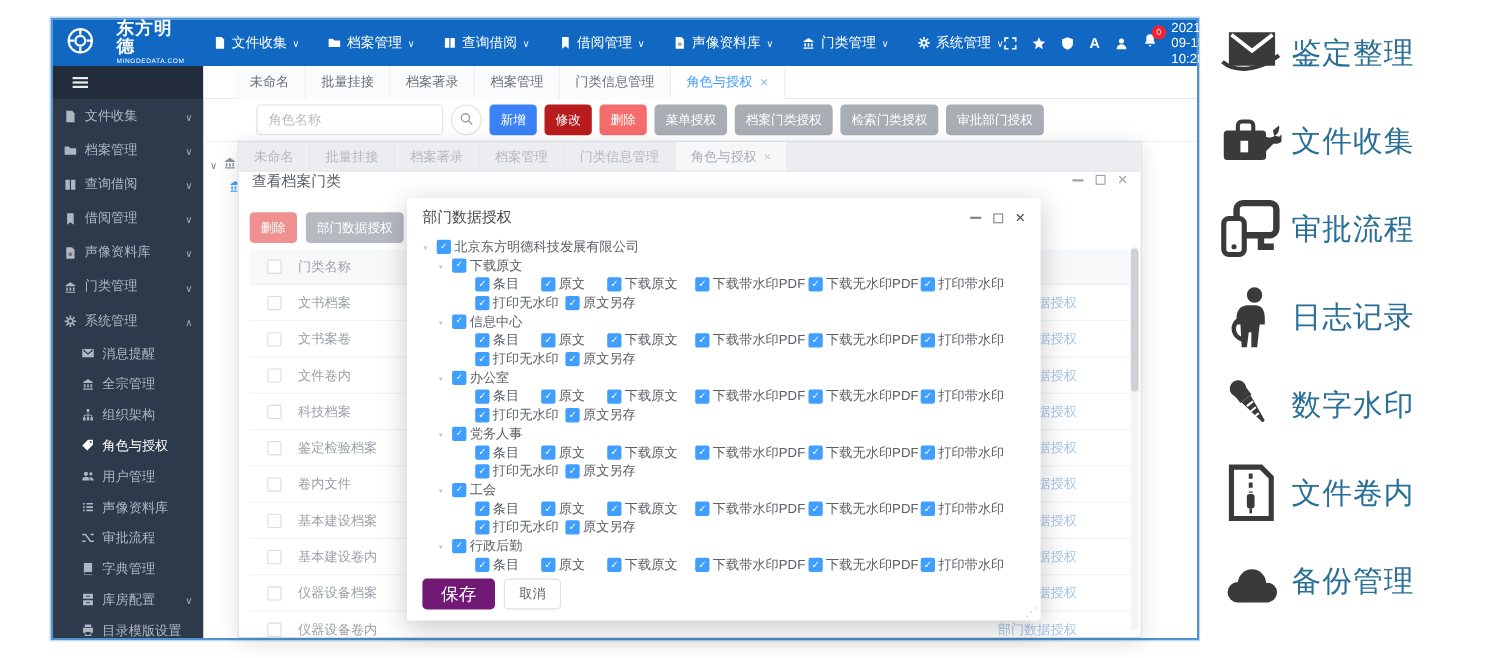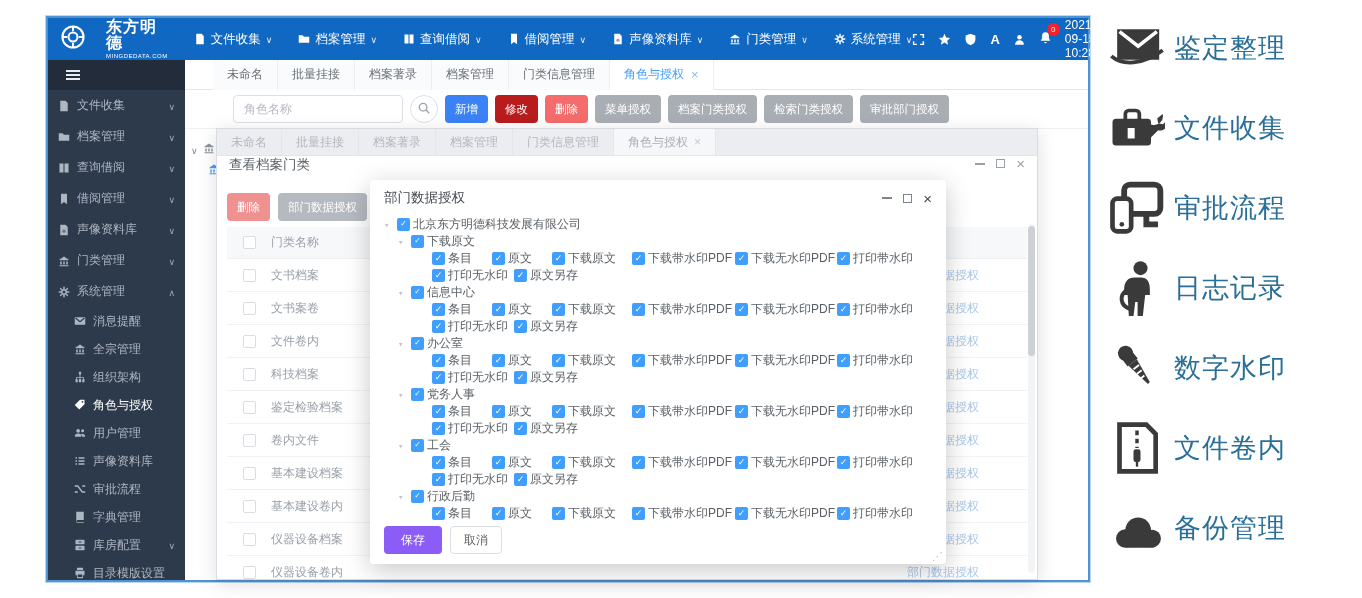--- a/index.html
+++ b/index.html
@@ -102,21 +102,21 @@
 .drow { display:flex; align-items:center; height:17px; white-space:nowrap;font-family:Liberation Mono, monospace; }
 .tcaret { width:13px; flex:none; }
 .tcaret::after { content:"▾"; font-size:9px; color:#c0c4cc; }
 .cbx { width:13px; height:13px; background:#409eff; border-radius:2px; color:#fff; font-size:9px;
   line-height:13px; text-align:center; margin-right:3px; flex:none; cursor:pointer; }
 .cbx::after { content:"✓"; }
 .dept-block { margin-left:14px; }
 .permrow { display:flex; margin-left:34px; height:17px; align-items:center; }
 .perm { display:flex; align-items:center; flex:none; }
 .dlg-footer { padding:5px 14px 10px; display:flex; gap:8px; flex:none; }
-.save-btn { background:#8b5cf6; color:#fff; border:none; border-radius:4px; height:28px; padding:0 17px; font-size:12px; cursor:pointer; }
+.save-btn { background:#701a75; color:#fff; border:none; border-radius:4px; height:28px; padding:0 17px; font-size:16px; cursor:pointer; }
 .cancel-btn { background:#fff; color:#606266; border:1px solid #dcdfe6; border-radius:4px; height:28px; padding:0 13px; font-size:12px; cursor:pointer; }
 .resize-handle { position:absolute; right:3px; bottom:1px; color:#c0c4cc; font-size:11px; }
 .resize-handle::after { content:"⋰"; }
 
 
 .right-panel { position:absolute; left:1100px; top:12px; width:260px; display:flex; flex-direction:column; gap:9px; }
 .rp-item { display:flex; align-items:center; gap:0; height:71px; }
 .rp-icon { width:74px; display:flex; justify-content:center; align-items:center; color:#3a3a3a; flex:none; }
 .rp-icon svg { width:56px; height:56px; }
 .rp-label { font-family:"DejaVu Serif","Liberation Serif",serif; font-size:27px; color:#2a6f97; letter-spacing:1px; white-space:nowrap; }

